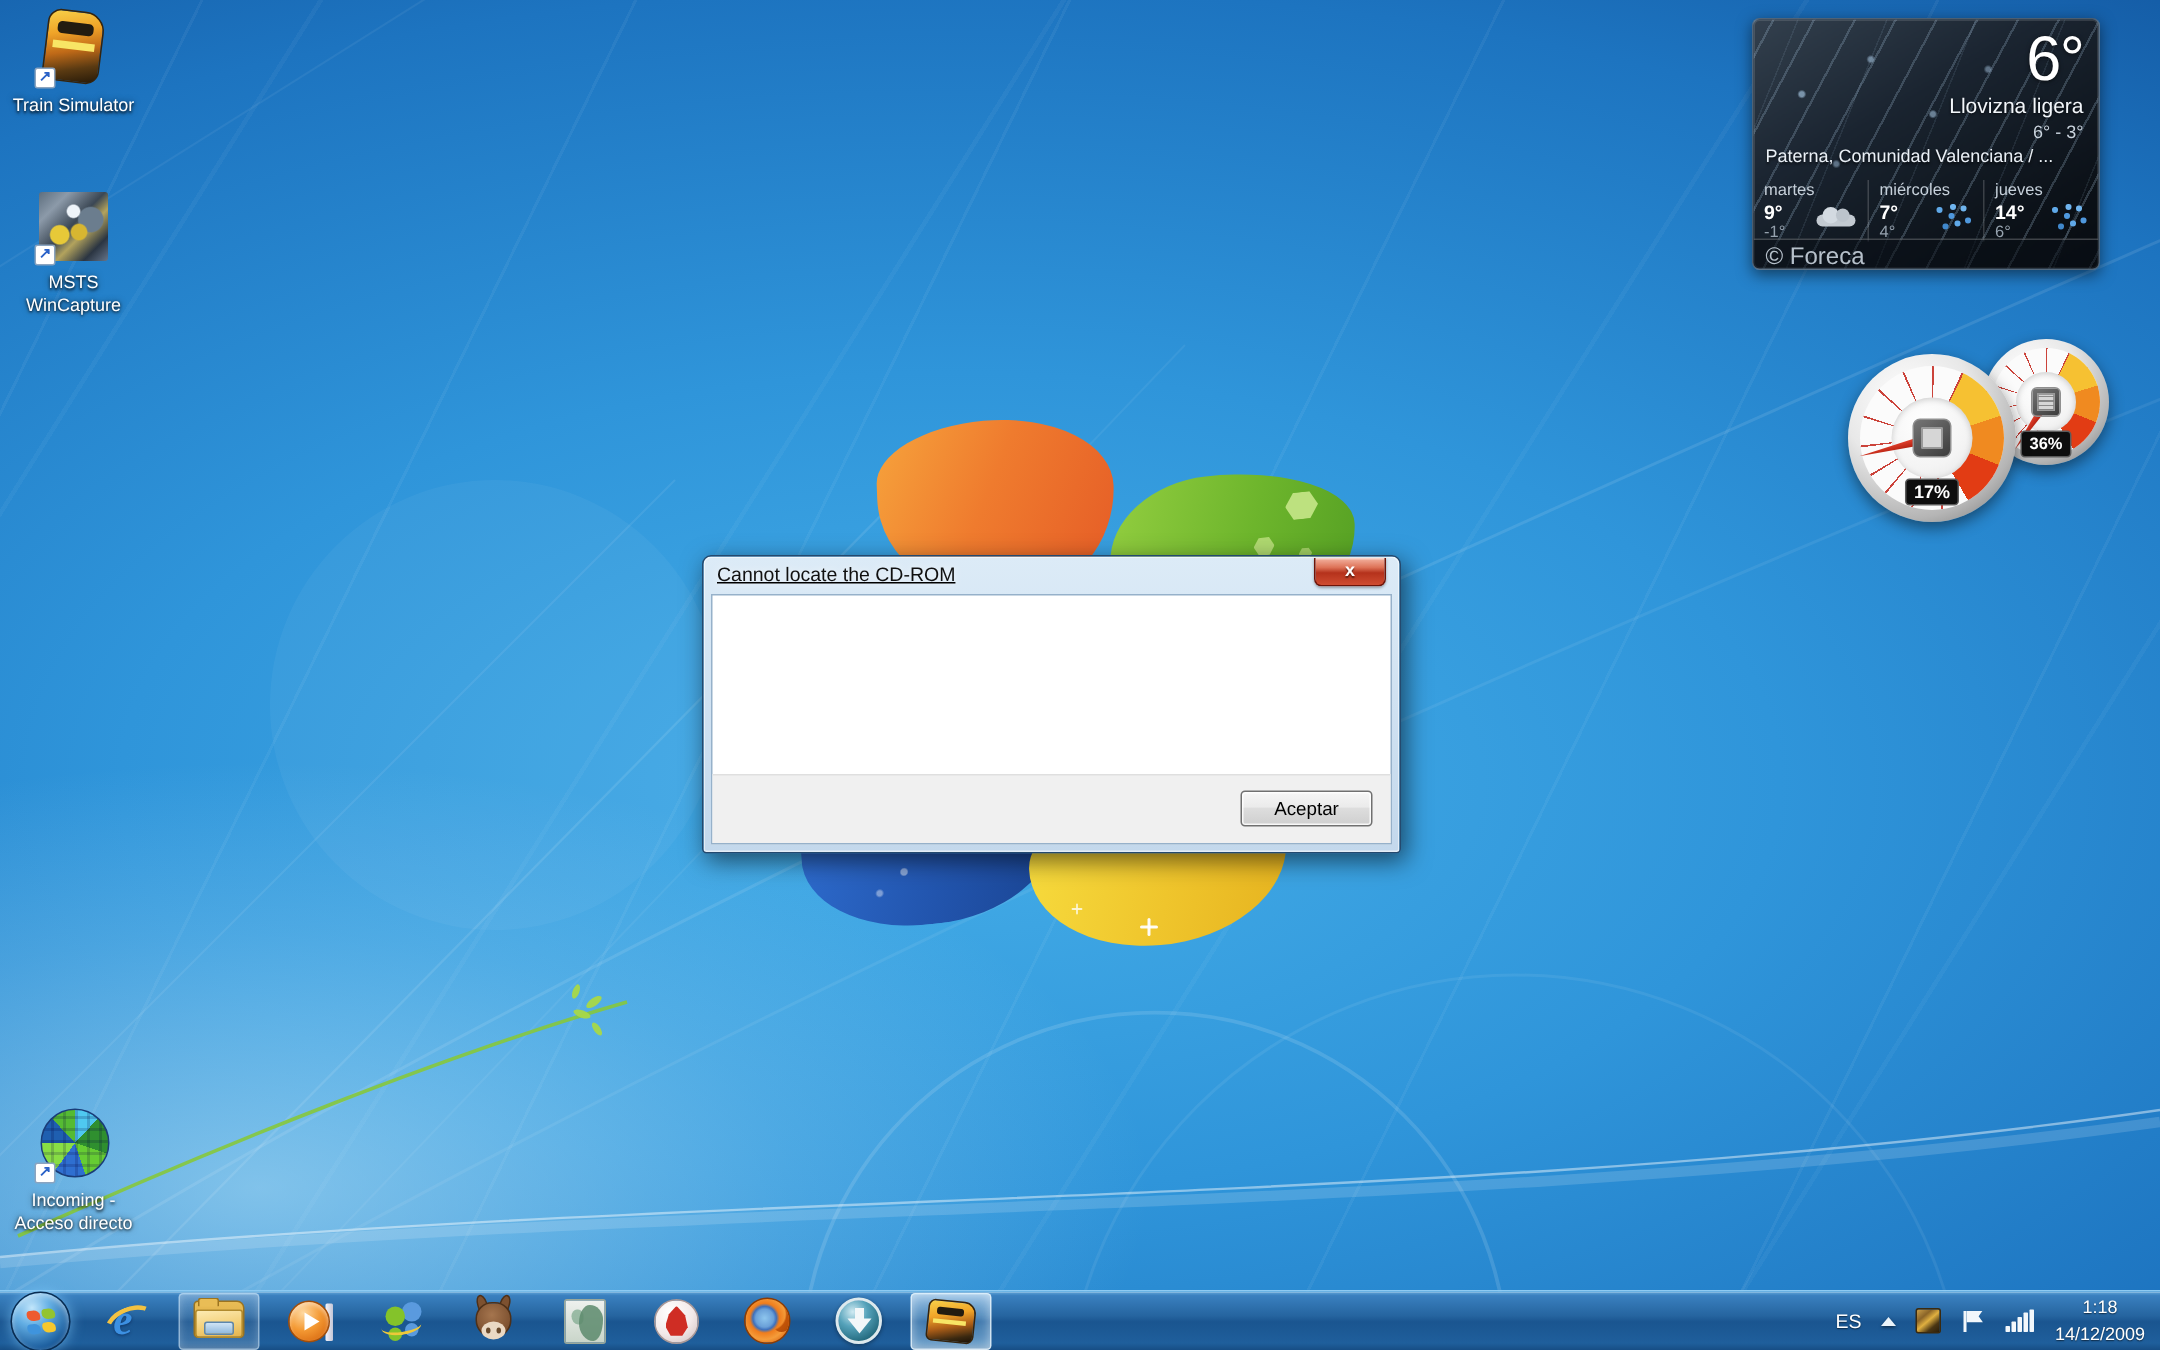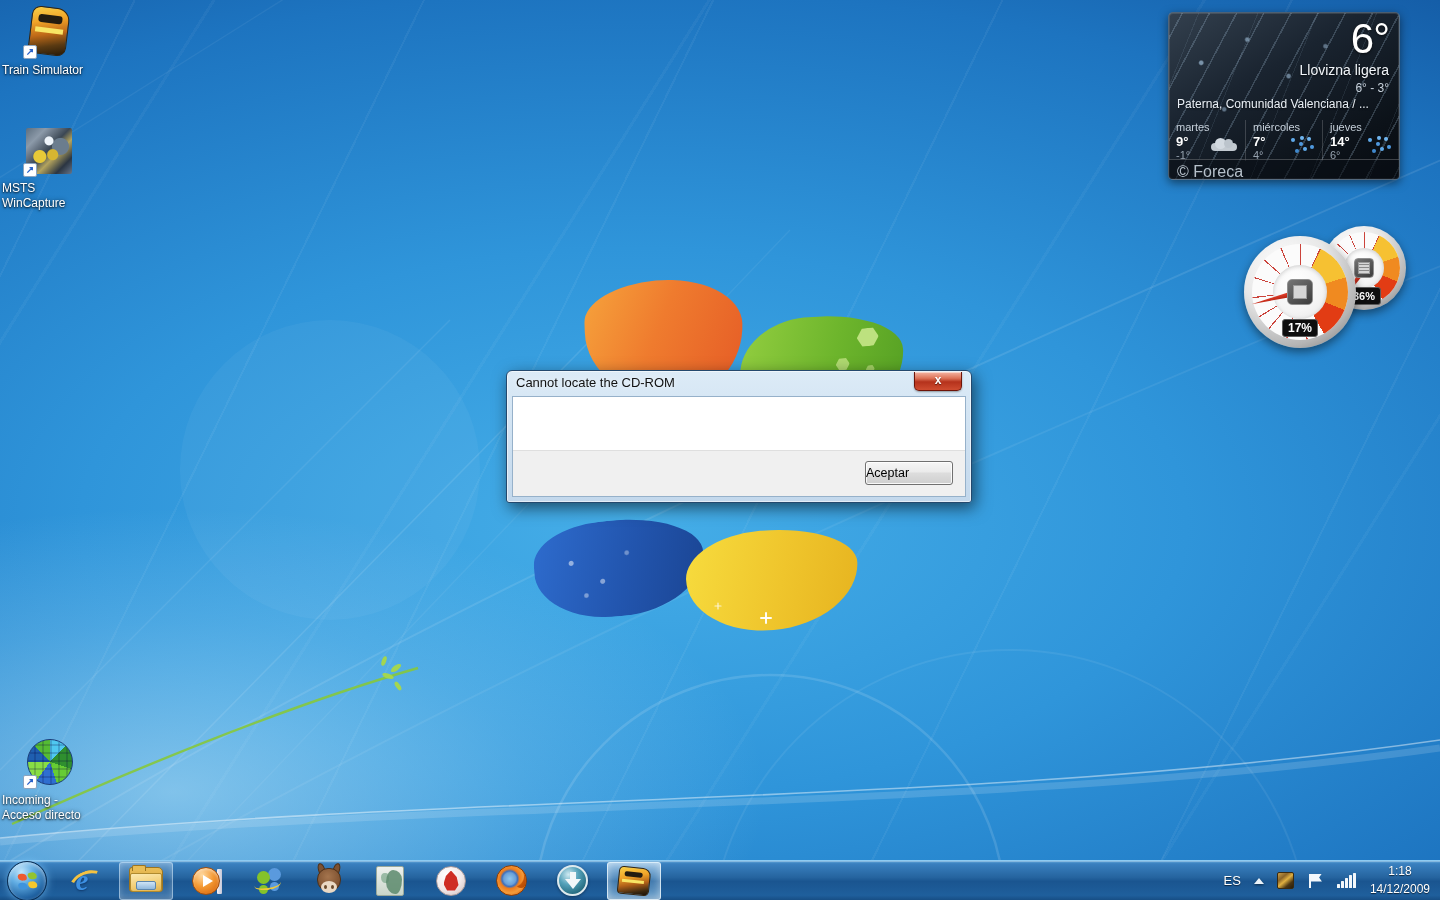--- a/index.html
+++ b/index.html
@@ -36,21 +36,21 @@
   .pane-yellow { left:686px; top:530px; width:172px; height:100px; transform:rotate(-5deg) skewX(-3deg);
     background:linear-gradient(105deg,#f7dc3e 0%,#efc52c 55%,#e6b31f 100%);
     border-radius:44% 56% 50% 50% / 42% 40% 60% 58%; }
   .hex { position:absolute; background:#cdea8e; clip-path:polygon(25% 5%,75% 5%,100% 50%,75% 95%,25% 95%,0 50%); opacity:.85; }
   .sparkle { position:absolute; width:12px; height:12px; }
   .sparkle::before,.sparkle::after { content:''; position:absolute; background:rgba(255,255,255,.95); border-radius:2px; }
   .sparkle::before { left:5px; top:0; width:2px; height:12px; }
   .sparkle::after { left:0; top:5px; width:12px; height:2px; }
 
   
-  .dicon { position:absolute; width:94px; text-align:left; cursor:default; }
+  .dicon { position:absolute; width:94px; text-align:center; cursor:default; }
   .dicon .art { position:relative; width:54px; height:54px; margin:0 auto; }
   .dicon .lbl { margin-top:3px; font-size:12px; color:#fff; line-height:1.25;
     text-shadow:0 1px 2px rgba(0,0,0,.85), 0 0 4px rgba(0,0,0,.5); }
   .shortcut { position:absolute; left:1px; bottom:1px; width:14px; height:14px; background:#fff;
     border:1px solid #8aa4c0; border-radius:2px; z-index:4; }
   .shortcut::before { content:'\2197'; display:block; color:#2a62c8; font-size:10px; font-weight:bold; line-height:12px; text-align:center; }
 
   .art-train { position:absolute; left:8px; top:1px; width:38px; height:48px; transform:rotate(7deg);
     background:linear-gradient(165deg,#f8d24a 0%,#f0a428 30%,#c06a18 55%,#5a3a12 78%,#241808 100%);
     border-radius:9px 13px 9px 7px; border:1px solid #35240e; }
@@ -115,21 +115,21 @@
   .drops { position:absolute; left:3px; top:2px; width:4px; height:4px; background:#5fa8e8; border-radius:50% 50% 60% 60%;
     box-shadow:8px 4px 0 #4f98dd, 16px -1px 0 #6fb4ee, 4px 11px 0 #4088cc, 12px 9px 0 #5fa8e8, 19px 7px 0 #4f98dd, 9px -2px 0 #6fb4ee; }
   .w-foot { position:absolute; bottom:0; left:0; right:0; height:20px; border-top:1px solid rgba(255,255,255,.22);
     font-size:16px; color:#b6c0ca; padding:3px 8px; background:rgba(10,15,22,.55); }
 
   
   .meters { position:absolute; left:1232px; top:226px; width:178px; height:126px; }
   .gauge { position:absolute; border-radius:50%;
     background:radial-gradient(circle at 35% 28%, #ffffff 0%, #e8e8e8 40%, #b5b5b5 72%, #7e7e7e 92%, #6a6a6a 100%);
     box-shadow:0 4px 10px rgba(0,0,0,.45); }
-  .g-big { left:12px; top:10px; width:112px; height:112px; z-index:2;text-decoration:underline; }
+  .g-big { left:0; top:10px; width:112px; height:112px; z-index:2;text-decoration:underline; }
   .g-small { left:90px; top:0; width:84px; height:84px; z-index:1; }
   .g-ticks { position:absolute; inset:7%; border-radius:50%; background:#fbfbfb; overflow:hidden; }
   .g-ticks::after { content:''; position:absolute; inset:0; border-radius:50%;
     background:repeating-conic-gradient(from -122deg, rgba(195,35,25,.85) 0deg 1.6deg, rgba(0,0,0,0) 1.6deg 24.4deg); }
   .g-arc { position:absolute; inset:7%; border-radius:50%;
     background:conic-gradient(rgba(0,0,0,0) 0 26deg, #f6c132 26deg 72deg, #f08a20 72deg 112deg, #e23c14 112deg 150deg, rgba(0,0,0,0) 150deg 360deg); }
   .g-face { position:absolute; inset:26%; border-radius:50%;
     background:radial-gradient(circle at 40% 32%, #ffffff 0%, #f4f4f4 60%, #e4e4e4 100%);
     box-shadow:inset 0 1px 4px rgba(0,0,0,.18); }
   .g-needle { position:absolute; left:5%; top:50%; width:45%; height:8px; z-index:5;
@@ -144,44 +144,44 @@
     width:12px; height:12px; background:#d6d6d6; border:1px solid #9a9a9a; }
   .g-chip.ram { width:20px; height:20px; border-radius:4px; }
   .g-chip.ram::after { width:10px; height:10px;
     background:repeating-linear-gradient(0deg,#d6d6d6 0 2px,#8a8a8a 2px 3px); }
   .g-pct { position:absolute; left:50%; bottom:10%; transform:translateX(-50%); z-index:7;
     background:#0e0e0e; border:1px solid #5c5c5c; border-radius:3px; color:#fff;
     font-size:12px; font-weight:bold; padding:0 5px; line-height:16px; }
   .g-small .g-pct { bottom:6%; font-size:11px; }
 
   
-  .dialog { position:absolute; left:506px; top:370px; width:466px; height:133px; z-index:20;
+  .dialog { position:absolute; left:468px; top:370px; width:466px; height:199px; z-index:20;
     background:linear-gradient(#dcebf7 0%, #c3d8ec 100%); border:1px solid #24496e;
-    border-radius:6px 6px 3px 3px; box-shadow:3px 5px 16px rgba(0,0,0,.55), inset 0 0 0 1px rgba(255,255,255,.55); }
+    border-radius:6px 6px 3px 3px; box-shadow:3px 5px 16px rgba(0,0,0,.55), inset 0 0 0 1px rgba(255,255,255,.55);text-decoration:underline; }
   .dlg-title { height:24px; line-height:24px; padding-left:9px; font-size:13px; color:#111;
     text-shadow:0 0 6px rgba(255,255,255,.9); cursor:default; }
   .dlg-close { position:absolute; top:1px; right:9px; width:48px; height:19px; cursor:pointer;
     background:linear-gradient(#f4b5a3 0%, #dd7257 35%, #b5321c 55%, #cf4c30 100%);
     border:1px solid #6e1408; border-top:none; border-radius:0 0 5px 5px;
     color:#fff; font-size:12px; font-weight:bold; text-align:center; line-height:17px;
     box-shadow:inset 0 1px 0 rgba(255,255,255,.45), 0 1px 2px rgba(0,0,0,.35); text-shadow:0 1px 1px rgba(0,0,0,.5); }
   .dlg-client { position:absolute; left:5px; right:5px; top:25px; bottom:5px; background:#fff; border:1px solid #96b1ca; }
   .dlg-msgarea { position:absolute; left:0; right:0; top:0; bottom:46px; background:#fff; }
   .err-icon { position:absolute; left:24px; top:50%; transform:translateY(-50%); width:33px; height:33px; border-radius:50%;
     background:radial-gradient(circle at 34% 28%, #f6978d 0%, #e05248 35%, #c02318 65%, #8d0f08 100%);
     border:1px solid #7a0d06; box-shadow:inset 0 2px 3px rgba(255,255,255,.45), 0 1px 2px rgba(0,0,0,.3); }
   .err-icon::before,.err-icon::after { content:''; position:absolute; left:50%; top:50%; width:17px; height:4.5px;
     background:#fff; border-radius:2px; }
   .err-icon::before { transform:translate(-50%,-50%) rotate(45deg); }
   .err-icon::after { transform:translate(-50%,-50%) rotate(-45deg); }
   .dlg-msg { position:absolute; left:70px; right:14px; top:50%; transform:translateY(-50%); font-size:12.5px; color:#000; }
   .dlg-btnrow { position:absolute; left:0; right:0; bottom:0; height:46px; background:#f0f0f0; border-top:1px solid #dfdfdf; }
   .btn-ok { position:absolute; right:12px; top:10px; width:88px; height:24px; cursor:pointer;
     background:linear-gradient(#f6f6f6 0%, #ebebeb 45%, #dddddd 50%, #cfcfcf 100%);
-    border:1px solid #707070; border-radius:3px; font-size:12.5px; color:#000; line-height:22px;
+    border:1px solid #707070; border-radius:3px; font-size:12.5px; color:#000; text-align:center; line-height:22px;
     box-shadow:inset 0 0 0 1px rgba(255,255,255,.85); }
 
   
   .taskbar { position:absolute; left:0; bottom:0; width:1440px; height:40px; z-index:30;
     background:linear-gradient(#63a8da 0%, #3a80bf 7%, #25649f 42%, #1a5590 52%, #1f5f9c 88%, #174e85 100%);
     border-top:1px solid #8ecbf2; box-shadow:inset 0 1px 0 rgba(255,255,255,.25); display:flex; align-items:center; }
   .tb-apps { display:flex; align-items:center; height:40px; }
   .tb-btn { width:54px; height:38px; margin:1px 3.5px 1px 3.5px; border-radius:3px; position:relative;
     display:flex; align-items:center; justify-content:center; cursor:pointer; }
   .tb-btn.running { background:linear-gradient(rgba(255,255,255,.22), rgba(255,255,255,.08) 50%, rgba(255,255,255,.16));

